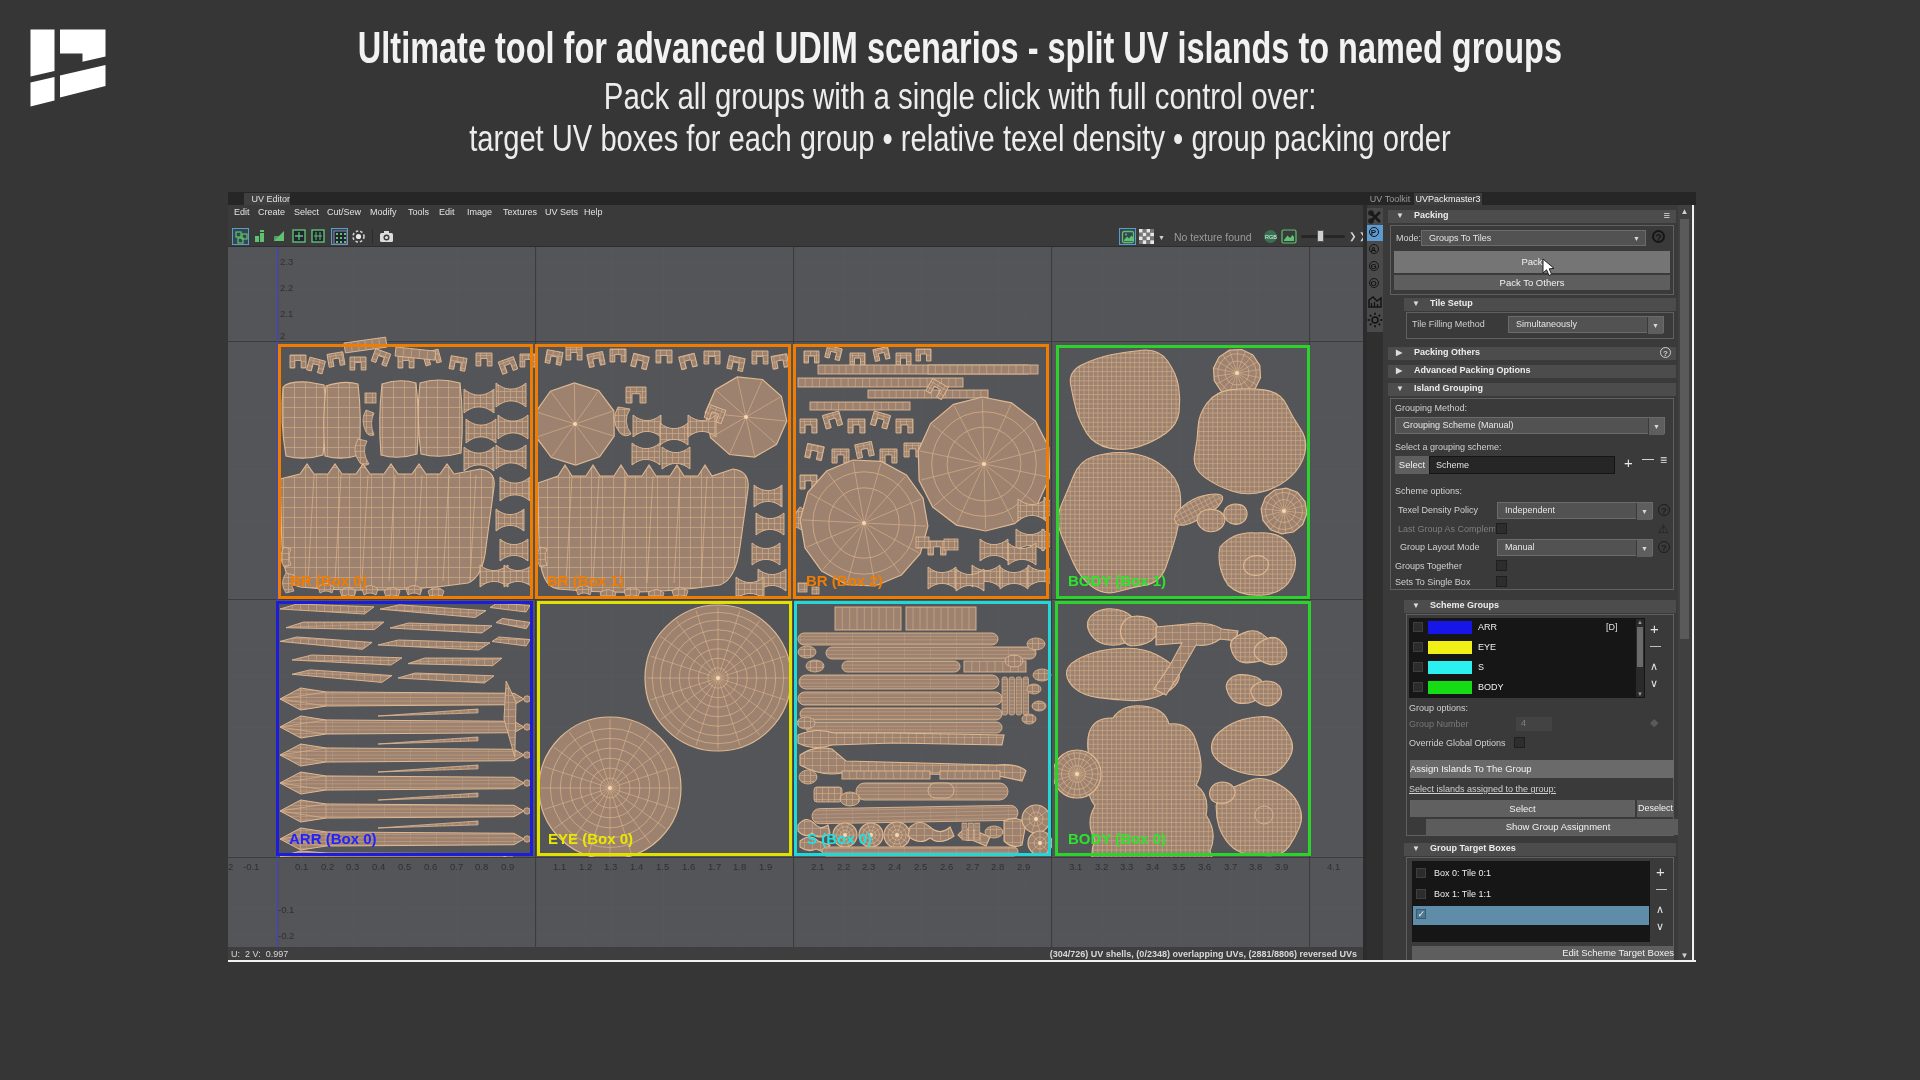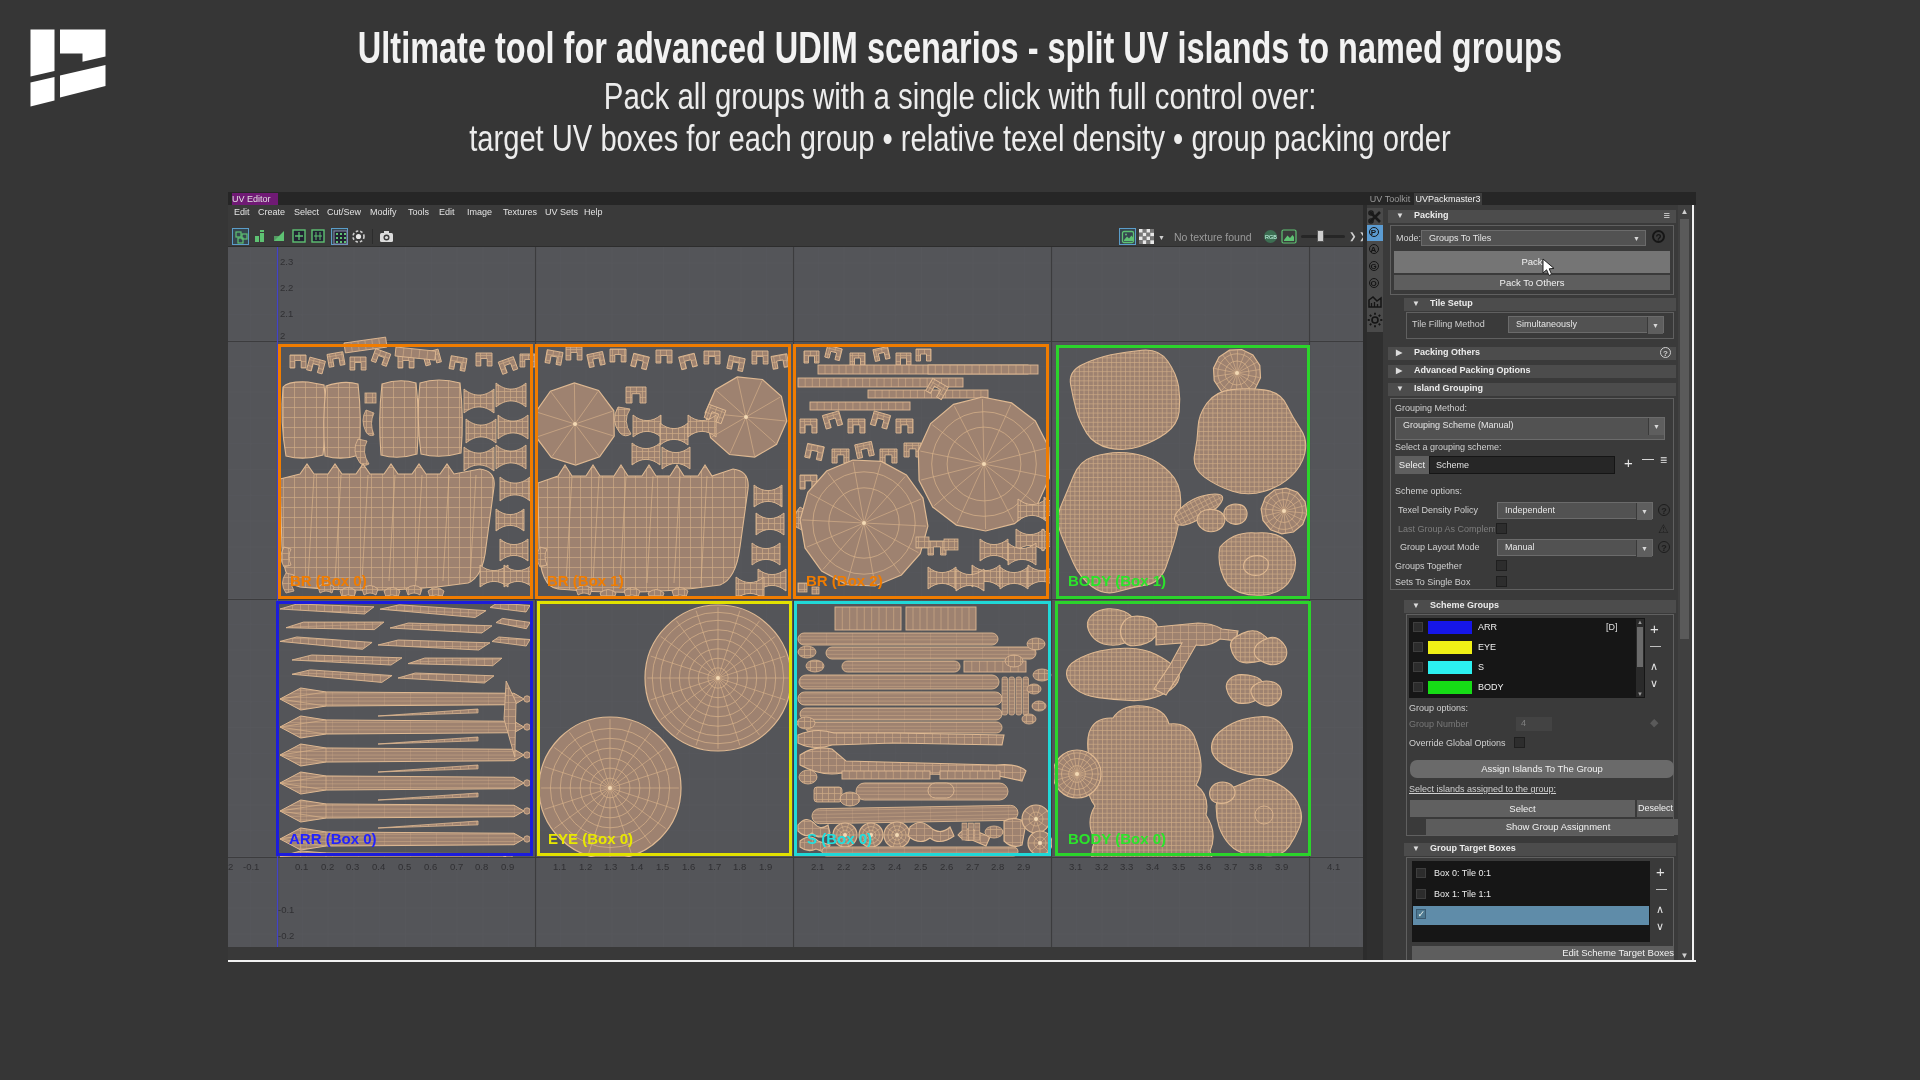--- a/index.html
+++ b/index.html
@@ -10,21 +10,21 @@
 <polygon points="30,0.5 75.5,0.5 75.5,27.5 52.5,32.8 52.5,24.5 30,24.5"></polygon>
 <polygon points="0.5,53.5 24.5,48 24.5,71.5 0.5,77.5"></polygon>
 <polygon points="30,46.5 75.5,36 75.5,57 30,68.5"></polygon>
 </g>
   </svg>
 <div style="position:absolute;left:0;top:22px;width:1920px;text-align:center;color:#f2f2f2"><span class="cond" id="t1" style="font-size:45px;font-weight:bold;transform:scaleX(0.722)">Ultimate tool for advanced UDIM scenarios - split UV islands to named groups</span></div>
 <div style="position:absolute;left:0;top:76px;width:1920px;text-align:center;color:#ececec"><span class="cond" id="t2" style="font-size:36px;transform:scaleX(0.817)">Pack all groups with a single click with full control over:</span></div>
 <div style="position:absolute;left:0;top:118px;width:1920px;text-align:center;color:#ececec"><span class="cond" id="t3" style="font-size:36px;transform:scaleX(0.81)">target UV boxes for each group • relative texel density • group packing order</span></div>
 <div style="position:absolute;left:228px;top:192px;width:1468px;height:770px;background:#393939">
     <div style="position:absolute;left:0;top:0;width:1468px;height:13px;background:#262626;">
-      <div style="position:absolute;left:4px;top:1px;width:46px;height:12px;background:#701a75;color:#e0e0e0;font:9px 'Liberation Sans',sans-serif;text-align:left;line-height:12px;">UV Editor</div>
+      <div style="position:absolute;left:16px;top:1px;width:46px;height:12px;background:#404040;color:#e0e0e0;font:9px 'Liberation Sans',sans-serif;text-align:right;line-height:12px;">UV Editor</div>
       <div style="position:absolute;left:1141px;top:1px;width:42px;height:12px;color:#9a9a9a;font:9px 'Liberation Sans',sans-serif;text-align:center;line-height:12px;">UV Toolkit</div>
       <div style="position:absolute;left:1186px;top:1px;width:68px;height:12px;background:#3f3f3f;color:#f0f0f0;font:9px 'Liberation Sans',sans-serif;text-align:center;line-height:12px;">UVPackmaster3</div>
     </div>
     <div style="position:absolute;left:0;top:13px;width:1135px;height:17px;background:#3a3a3a;color:#e2e2e2;font:9px 'Liberation Sans',sans-serif;">
       <span style="position:absolute;left:6px;top:2px">Edit</span>
       <span style="position:absolute;left:30px;top:2px">Create</span>
       <span style="position:absolute;left:66px;top:2px">Select</span>
       <span style="position:absolute;left:99px;top:2px">Cut/Sew</span>
       <span style="position:absolute;left:142px;top:2px">Modify</span>
       <span style="position:absolute;left:180px;top:2px">Tools</span>
@@ -590,20 +590,24 @@
       <text x="918" y="623" font-family="Liberation Sans, sans-serif" font-size="9.5" fill="#303033">3.4</text>
       <text x="944" y="623" font-family="Liberation Sans, sans-serif" font-size="9.5" fill="#303033">3.5</text>
       <text x="970" y="623" font-family="Liberation Sans, sans-serif" font-size="9.5" fill="#303033">3.6</text>
       <text x="996" y="623" font-family="Liberation Sans, sans-serif" font-size="9.5" fill="#303033">3.7</text>
       <text x="1021" y="623" font-family="Liberation Sans, sans-serif" font-size="9.5" fill="#303033">3.8</text>
       <text x="1047" y="623" font-family="Liberation Sans, sans-serif" font-size="9.5" fill="#303033">3.9</text>
       <text x="-11" y="623" font-family="Liberation Sans, sans-serif" font-size="9.5" fill="#303033">-0.2</text>
       <text x="15" y="623" font-family="Liberation Sans, sans-serif" font-size="9.5" fill="#303033">-0.1</text>
       <text x="1099" y="623" font-family="Liberation Sans, sans-serif" font-size="9.5" fill="#303033">4.1</text>
     </svg>
+    <div style="position:absolute;left:0;top:755px;width:1135px;height:13px;background:#3e3e3e;color:#d8d8d8;font:9px 'Liberation Sans',sans-serif;">
+      <span style="position:absolute;left:3px;top:2px">U:&nbsp; 2 V:&nbsp; 0.997</span>
+      <span style="position:absolute;right:6px;top:2px;font-weight:bold">(304/726) UV shells, (0/2348) overlapping UVs, (2881/8806) reversed UVs</span>
+    </div>
     <div style="position:absolute;left:1135px;top:13px;width:4px;height:755px;background:#2c2c2c;"></div>
     <div style="position:absolute;left:1139px;top:13px;width:329px;height:755px;background:#3a3a3a;"></div>
     <div style="position:absolute;left:1139px;top:140px;width:16px;height:628px;background:#2f2f2f;"></div>
     <div style="position:absolute;left:1139px;top:16px;width:16px;height:124px;background:#4a4a4a;">
       <svg width="16" height="16" viewBox="0 0 16 16" style="position:absolute;left:0;top:1px">
         <path d="M3 13 L13 3 M3 3 L13 13" stroke="#1a1a1a" stroke-width="2.6"></path>
         <circle cx="4" cy="4" r="2.1" fill="none" stroke="#1a1a1a" stroke-width="1.4"></circle>
         <circle cx="4" cy="12" r="2.1" fill="none" stroke="#1a1a1a" stroke-width="1.4"></circle>
       </svg>
       <div style="position:absolute;left:0;top:17px;width:16px;height:16px;background:#5b9bd1;">
@@ -671,21 +675,21 @@
     <div style="position:absolute;left:1160px;top:173px;width:288px;height:13px;background:#4c4c4c;color:#ececec;font:9px 'Liberation Sans',sans-serif;font-weight:bold;">
       <span style="position:absolute;left:8px;top:1px;font-size:8px;color:#dcdcdc">▶</span>
       <span style="position:absolute;left:26px;top:0px">Advanced Packing Options</span>
     </div>
     <div style="position:absolute;left:1160px;top:191px;width:288px;height:13px;background:#4c4c4c;color:#ececec;font:9px 'Liberation Sans',sans-serif;font-weight:bold;">
       <span style="position:absolute;left:8px;top:1px;font-size:8px;color:#dcdcdc">▼</span>
       <span style="position:absolute;left:26px;top:0px">Island Grouping</span>
     </div>
     <div style="position:absolute;left:1162px;top:206px;width:284px;height:192px;border:1px solid #606060;"></div>
     <div style="position:absolute;left:1167px;top:211px;color:#d0d0d0;font:9px 'Liberation Sans',sans-serif;white-space:nowrap;">Grouping Method:</div>
-    <div style="position:absolute;left:1167px;top:225px;width:270px;height:23px;background:#525252;border:1px solid #6b6b6b;font:9px 'Liberation Sans',sans-serif;">
+    <div style="position:absolute;left:1167px;top:225px;width:270px;height:17px;background:#525252;border:1px solid #6b6b6b;font:9px 'Liberation Sans',sans-serif;">
       <span style="position:absolute;left:7px;top:2px;color:#e6e6e6">Grouping Scheme (Manual)</span>
       <span style="position:absolute;right:0;top:0;width:16px;height:17px;background:#5e5e5e;border-left:1px solid #3a3a3a;color:#d8d8d8;font-size:7px;text-align:center;line-height:17px">▼</span>
     </div>
     <div style="position:absolute;left:1167px;top:250px;color:#d0d0d0;font:9px 'Liberation Sans',sans-serif;white-space:nowrap;">Select a grouping scheme:</div>
     <div style="position:absolute;left:1167px;top:264px;width:34px;height:18px;background:#5f5f5f;color:#f2f2f2;font:9.5px 'Liberation Sans',sans-serif;text-align:center;line-height:18px;">Select</div>
     <div style="position:absolute;left:1201px;top:264px;width:186px;height:18px;background:#262626;border:1px solid #151515;color:#e0e0e0;font:9px 'Liberation Sans',sans-serif;">
       <span style="position:absolute;left:6px;top:3px">Scheme</span>
     </div>
     <div style="position:absolute;left:1396px;top:262px;color:#e8e8e8;font:15px 'Liberation Sans',sans-serif;white-space:nowrap;">+</div>
     <div style="position:absolute;left:1414px;top:260px;color:#e8e8e8;font:12px 'Liberation Sans',sans-serif;white-space:nowrap;">—</div>
@@ -739,21 +743,21 @@
     <div style="position:absolute;left:1422px;top:468px;color:#e4e4e4;font:11px 'Liberation Sans',sans-serif;white-space:nowrap;">∧</div>
     <div style="position:absolute;left:1422px;top:485px;color:#e4e4e4;font:11px 'Liberation Sans',sans-serif;white-space:nowrap;">∨</div>
     <div style="position:absolute;left:1181px;top:511px;color:#d0d0d0;font:9px 'Liberation Sans',sans-serif;white-space:nowrap;">Group options:</div>
     <div style="position:absolute;left:1181px;top:527px;color:#787878;font:9px 'Liberation Sans',sans-serif;white-space:nowrap;">Group Number</div>
     <div style="position:absolute;left:1288px;top:525px;width:36px;height:14px;background:#434343;color:#808080;font:9px 'Liberation Sans',sans-serif;">
       <span style="position:absolute;left:5px;top:1px">4</span>
     </div>
     <div style="position:absolute;left:1422px;top:524px;color:#5a5a5a;font-size:11px;">◆</div>
     <div style="position:absolute;left:1181px;top:546px;color:#d0d0d0;font:9px 'Liberation Sans',sans-serif;white-space:nowrap;">Override Global Options</div>
     <div style="position:absolute;left:1286px;top:545px;width:11px;height:11px;background:#2d2d2d;border:1px solid #1f1f1f;"></div>
-    <div style="position:absolute;left:1182px;top:568px;width:264px;height:18px;background:#6a6a6a;color:#f2f2f2;font:9.5px 'Liberation Sans',sans-serif;text-align:center;line-height:18px;border-radius:7px;">Assign Islands To The Group</div>
+    <div style="position:absolute;left:1182px;top:568px;width:264px;height:18px;background:#6a6a6a;color:#f2f2f2;font:9.5px 'Liberation Sans',sans-serif;line-height:18px;">Assign Islands To The Group</div>
     <div style="position:absolute;left:1181px;top:592px;color:#d0d0d0;font:9px 'Liberation Sans',sans-serif;white-space:nowrap;text-decoration:underline;">Select islands assigned to the group:</div>
     <div style="position:absolute;left:1182px;top:608px;width:225px;height:17px;background:#606060;color:#f2f2f2;font:9.5px 'Liberation Sans',sans-serif;text-align:center;line-height:17px;">Select</div>
     <div style="position:absolute;left:1409px;top:608px;width:37px;height:17px;background:#5c5c5c;color:#f2f2f2;font:9px 'Liberation Sans',sans-serif;text-align:center;line-height:17px;">Deselect</div>
     <div style="position:absolute;left:1182px;top:627px;width:264px;height:16px;background:#5c5c5c;color:#f2f2f2;font:9.5px 'Liberation Sans',sans-serif;text-align:center;line-height:16px;margin-left:16px;">Show Group Assignment</div>
     <div style="position:absolute;left:1176px;top:651px;width:272px;height:13px;background:#4c4c4c;color:#ececec;font:9px 'Liberation Sans',sans-serif;font-weight:bold;">
       <span style="position:absolute;left:8px;top:1px;font-size:8px;color:#dcdcdc">▼</span>
       <span style="position:absolute;left:26px;top:0px">Group Target Boxes</span>
     </div>
     <div style="position:absolute;left:1178px;top:665px;width:268px;height:105px;border:1px solid #606060;"></div>
     <div style="position:absolute;left:1184px;top:669px;width:238px;height:81px;background:#161616;"></div>

